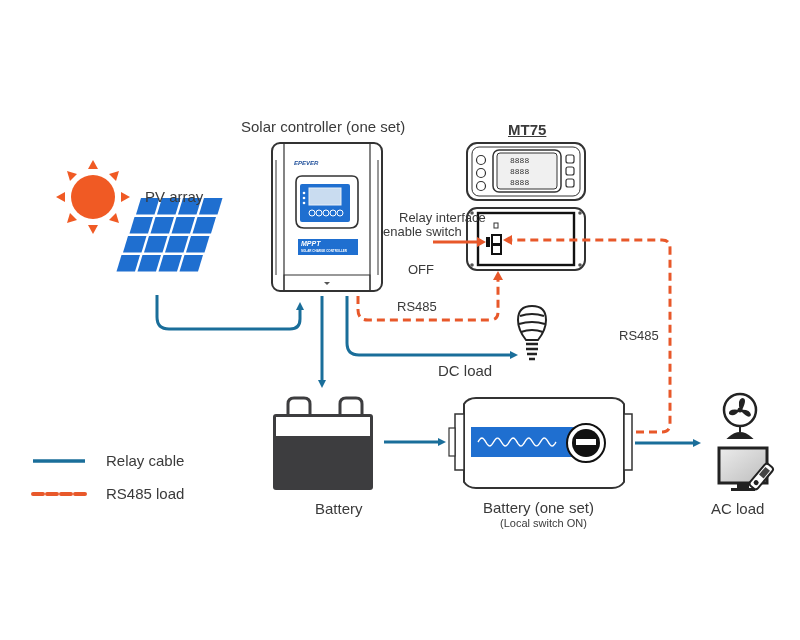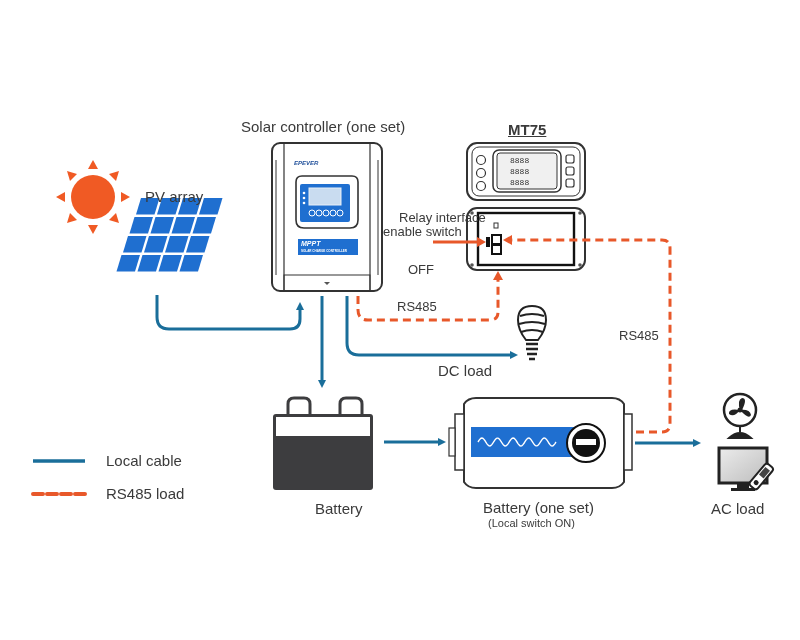--- a/index.html
+++ b/index.html
@@ -200,18 +200,18 @@
   <div class="lbl" style="left:510px; top:156px; font-size:8px; font-family:'Liberation Mono', monospace; color:#333;">8888</div>
   <div class="lbl" style="left:510px; top:167px; font-size:8px; font-family:'Liberation Mono', monospace; color:#333;">8888</div>
   <div class="lbl" style="left:510px; top:178px; font-size:8px; font-family:'Liberation Mono', monospace; color:#333;">8888</div>
 
   <div class="lbl l13" style="left:397px; top:299px;">RS485</div>
   <div class="lbl l13" style="left:619px; top:328px;">RS485</div>
   <div class="lbl l15" style="left:438px; top:362px;text-align:center;">DC load</div>
 
   <div class="lbl l15" style="left:292px; top:500px;margin-left:23px;">Battery</div>
   <div class="lbl l15" style="left:483px; top:499px;">Battery (one set)</div>
-  <div class="lbl l11" style="left:488px; top:517px;">(Local switch ON)</div>
+  <div class="lbl l11" style="left:500px; top:517px;">(Local switch ON)</div>
   <div class="lbl l15" style="left:711px; top:500px;">AC load</div>
 
-  <div class="lbl l15" style="left:106px; top:452px;">Local cable</div>
+  <div class="lbl l15" style="left:106px; top:452px;">Relay cable</div>
   <div class="lbl l15" style="left:106px; top:485px;">RS485 load</div>
 </div>
 
 </body></html>

